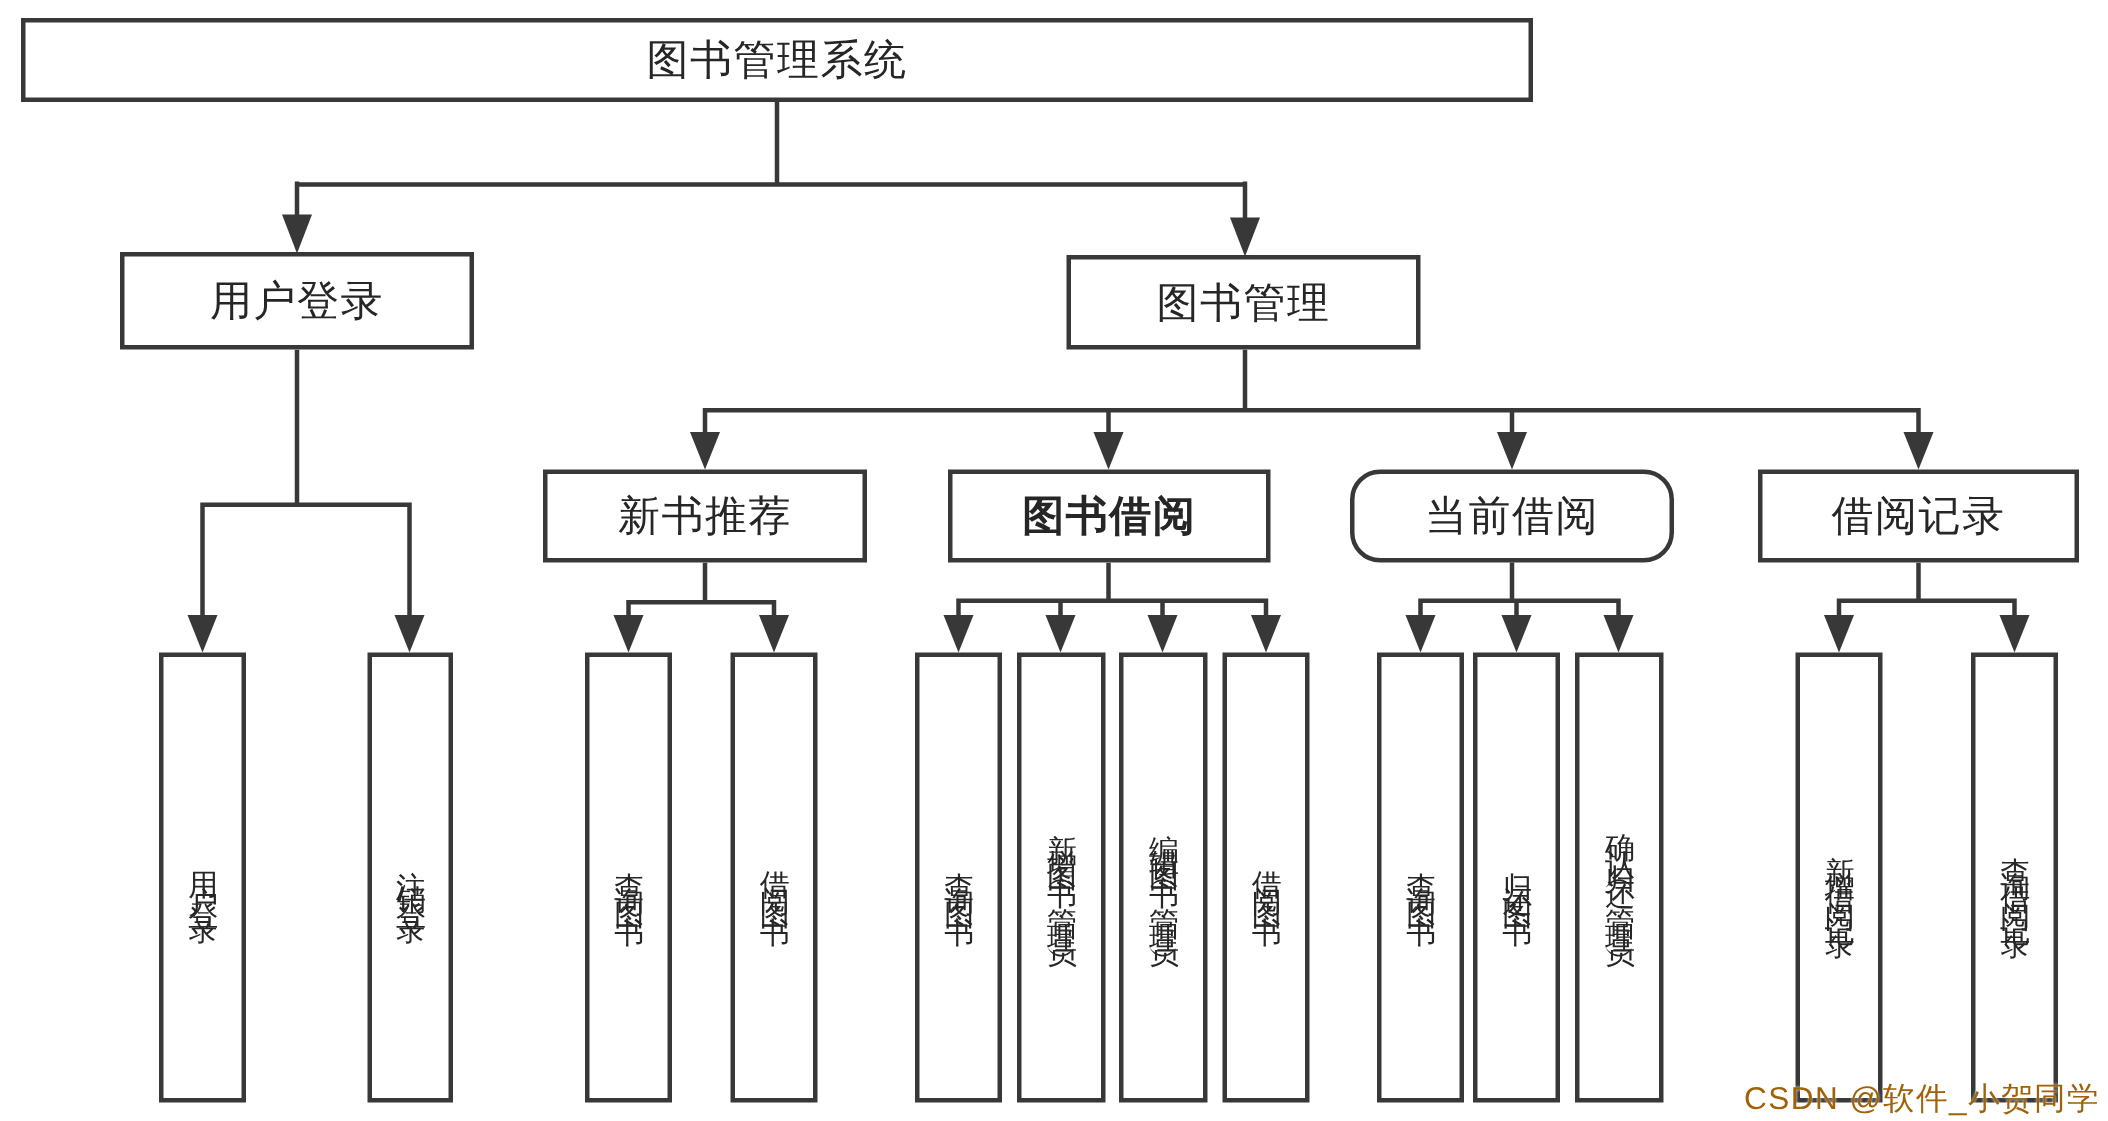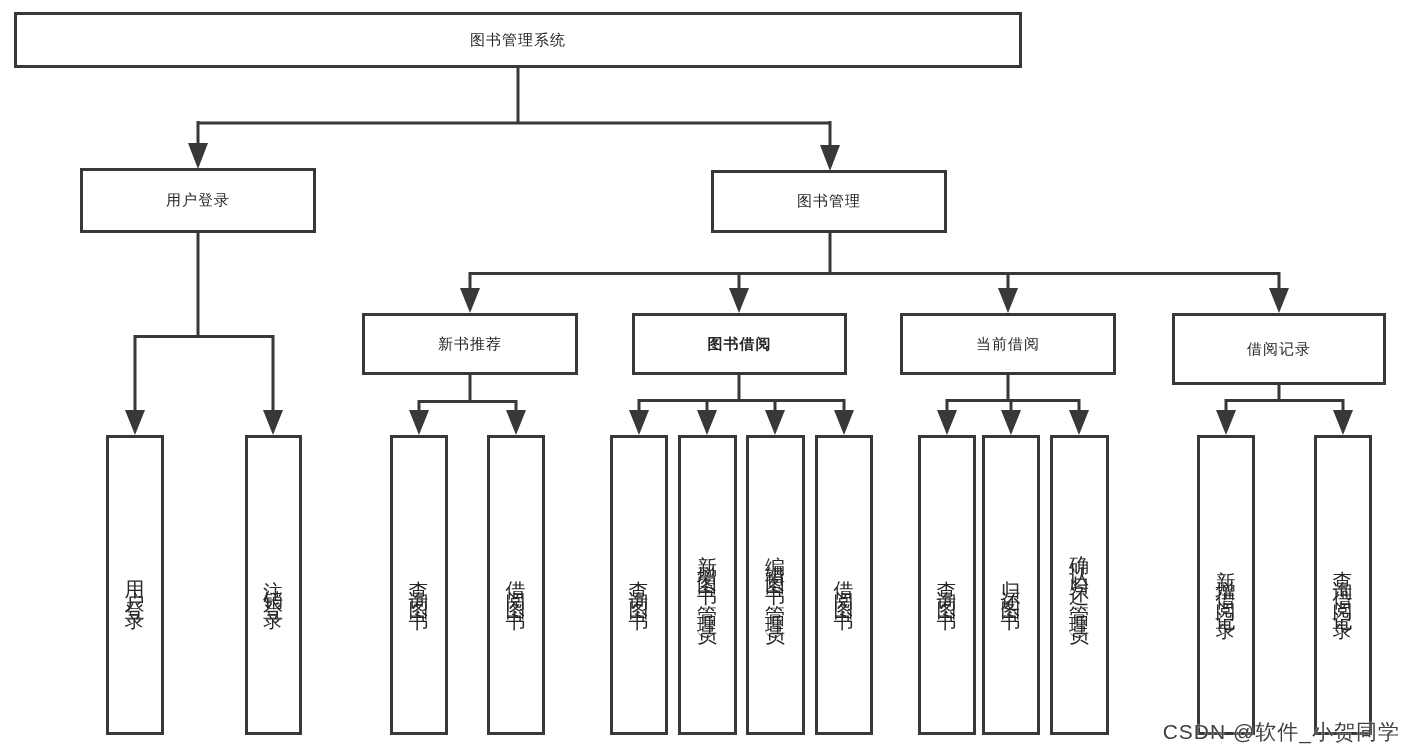--- a/index.html
+++ b/index.html
@@ -14,34 +14,34 @@
   .wire{stroke:#383838;stroke-width:3;fill:none;}
   .head{fill:#383838;stroke:none;}
   .box{
     position:absolute;
     background:#ffffff;
     border:3px solid #383838;
     box-sizing:border-box;
     display:flex;align-items:center;justify-content:center;
     color:#262626;
   }
-  .h{font-size:15px;letter-spacing:1px;}
+  .h{font-size:28px;letter-spacing:1px;}
   .v{font-size:20px;}
   .v span{
     writing-mode:vertical-rl;
     text-orientation:mixed;
     letter-spacing:10px;
     line-height:1;
     white-space:nowrap;
   }
   .watermark{
     position:absolute;
     right:5px;bottom:1px;
     font-size:21px;
-    color:#404040;
+    color:#a16207;
     letter-spacing:1px;
     text-shadow:0 0 2px #ffffff;
     white-space:nowrap;
   }
 </style>
 </head>
 <body>
 
 <div class="canvas">
 
@@ -94,24 +94,24 @@
   <div class="box h" style="left:362px;top:313px;width:216px;height:62px;">
     <span>新书推荐</span>
   </div>
 
   <div class="box h" style="left:711px;top:170px;width:236px;height:63px;">
     <span>图书管理</span>
   </div>
   <div class="box h" style="left:632px;top:313px;width:215px;height:62px;font-weight:bold;">
     <span>图书借阅</span>
   </div>
-  <div class="box h" style="left:900px;top:313px;width:216px;height:62px;">
+  <div class="box h" style="left:900px;top:313px;width:216px;height:62px;border-radius:20px;">
     <span>当前借阅</span>
   </div>
-  <div class="box h" style="left:1172px;top:313px;width:214px;height:72px;">
+  <div class="box h" style="left:1172px;top:313px;width:214px;height:62px;">
     <span>借阅记录</span>
   </div>
 
   <div class="box v" style="left:106px;top:435px;width:58px;height:300px;">
     <span>用户登录</span>
   </div>
   <div class="box v" style="left:245px;top:435px;width:57px;height:300px;">
     <span>注销登录</span>
   </div>
 

